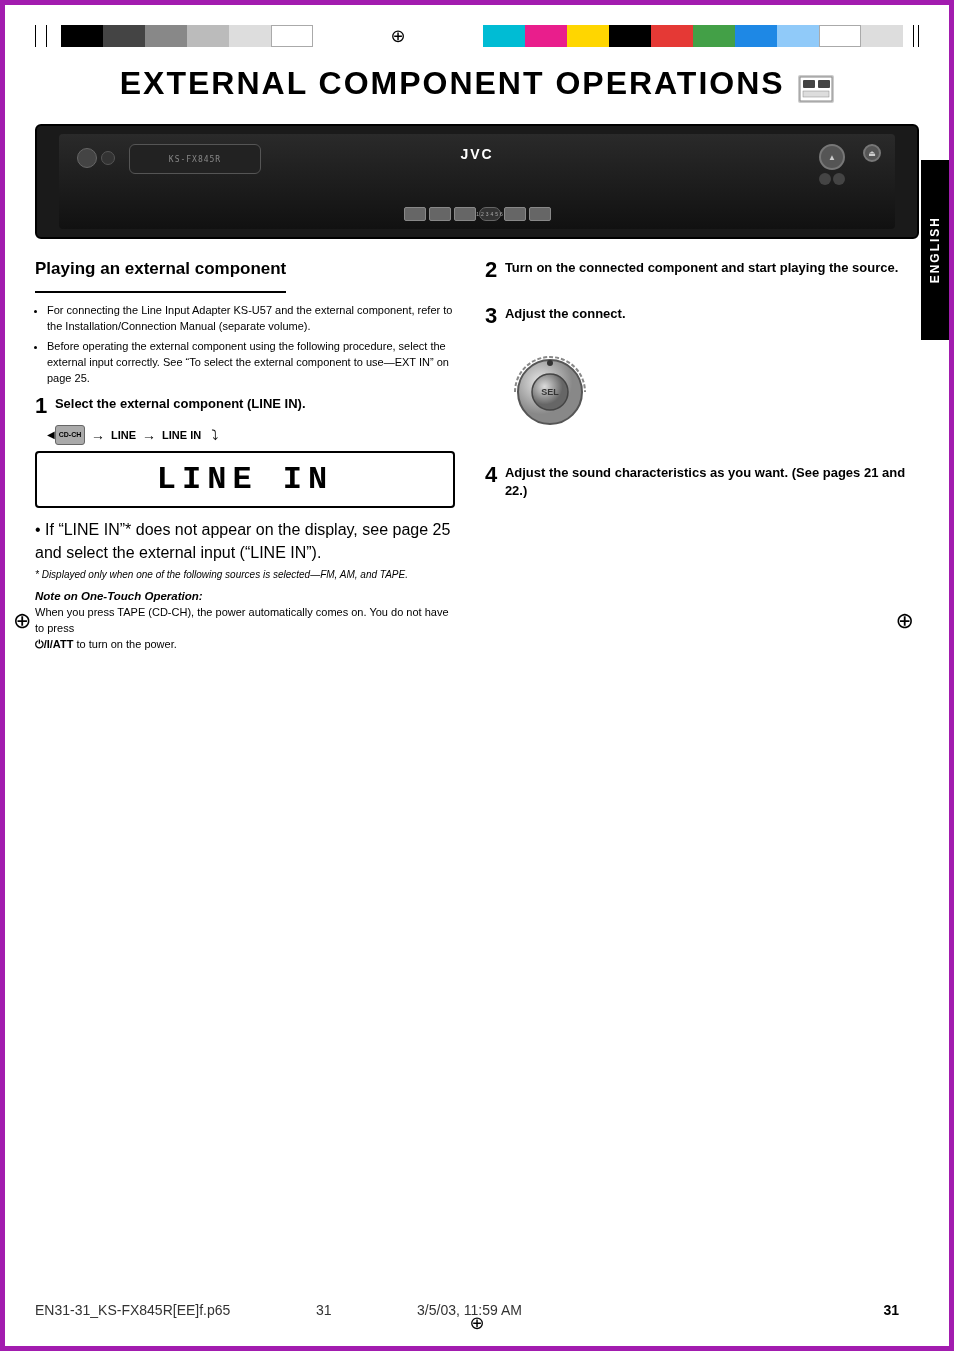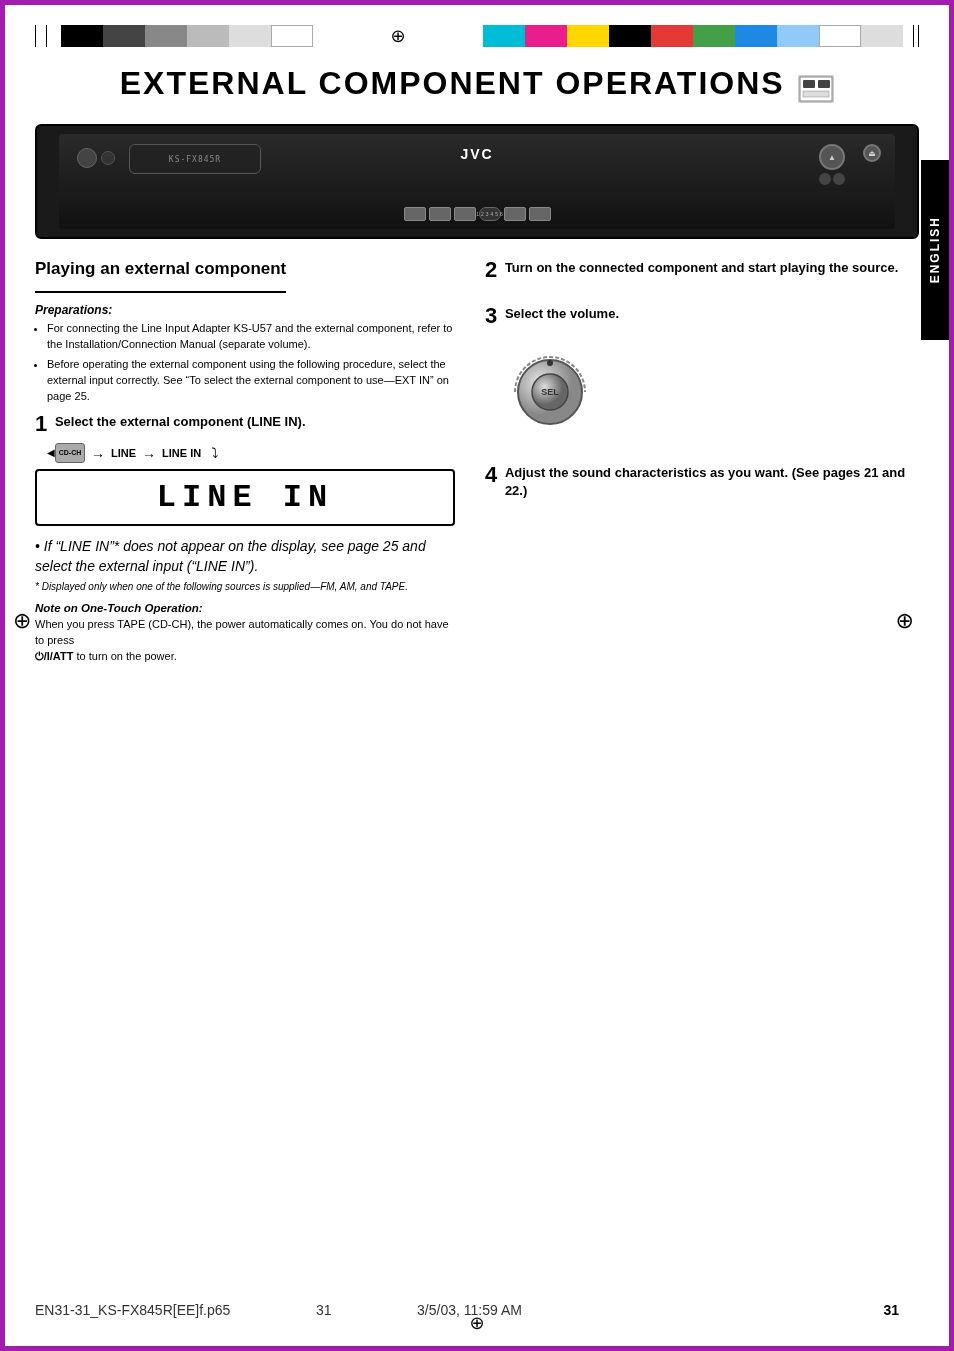--- a/index.html
+++ b/index.html
@@ -234,24 +234,23 @@
       padding: 8px 20px;
       margin: 6px 0 10px 0;
       text-align: center;
       font-size: 32px;
       font-weight: 900;
       letter-spacing: 6px;
       font-family: 'Courier New', monospace;
     }
 
     .small-note {
-      font-size: 14px;
+      font-size: 16px;
       line-height: 1.45;
       margin-bottom: 4px;
-      font-style: italic;
     }
     .small-note-star {
       font-size: 10px;
       font-style: italic;
       line-height: 1.4;
       margin-bottom: 8px;
     }
 
     .note-heading {
       font-style: italic;
@@ -408,21 +407,20 @@
 
   <div class="content-area">
 
     <div class="left-col">
 
       <div>
         <span class="section-heading">Playing an external component</span>
       </div>
 
 
-      <p class="italic-bold">Preparations:</p>
 
       <ul class="bullet-list">
         <li>For connecting the Line Input Adapter KS-U57 and the external component, refer to the Installation/Connection Manual (separate volume).</li>
         <li>Before operating the external component using the following procedure, select the external input correctly. See “To select the external component to use—EXT IN” on page 25.</li>
       </ul>
 
       <div class="step">
         <span class="step-number">1</span>
         <span class="step-text">Select the external component (LINE IN).</span>
 
@@ -441,21 +439,21 @@
           <span class="flow-label">LINE IN</span>
           <span style="font-size:14px;margin-left:4px;">⤵</span>
         </div>
 
         
         <div class="line-in-display">
           <span>LINE IN</span>
         </div>
 
         <p class="small-note">• If “LINE IN”* does not appear on the display, see page 25 and select the external input (“LINE IN”).</p>
-        <p class="small-note-star">* Displayed only when one of the following sources is supplied—FM, AM, and TAPE.</p>
+        <p class="small-note-star">* Displayed only when one of the following sources is selected—FM, AM, and TAPE.</p>
 
         <p class="note-heading">Note on One-Touch Operation:</p>
         <p class="note-body">
           <span>When you press TAPE (CD-CH), the power automatically comes on. You do not have to press</span>
           <br>
           <span style="font-size:11px;font-weight:bold;">⏻/I/ATT</span>
           <span class="note-body">to turn on the power.</span>
         </p>
       </div>
 
@@ -463,21 +461,21 @@
 
     <div class="right-col">
 
       <div class="step" style="margin-bottom:24px;">
         <span class="step-number">2</span>
         <span class="step-text">Turn on the connected component and start playing the source.</span>
       </div>
 
       <div class="step">
         <span class="step-number">3</span>
-        <span class="step-text">Select the volume.</span>
+        <span class="step-text">Adjust the connect.</span>
 
         
         <div style="margin: 10px 0 10px 10px;">
           <svg width="110" height="110" viewBox="0 0 110 110">
 
             <path d="M 20 55 A 35 35 0 1 1 90 55" stroke="#888" stroke-width="2" fill="none" stroke-dasharray="4,2"></path>
 
             <circle cx="55" cy="55" r="32" fill="url(#grad1)" stroke="#555" stroke-width="2"></circle>
 
             <circle cx="55" cy="55" r="18" fill="url(#grad2)" stroke="#444" stroke-width="1.5"></circle>

